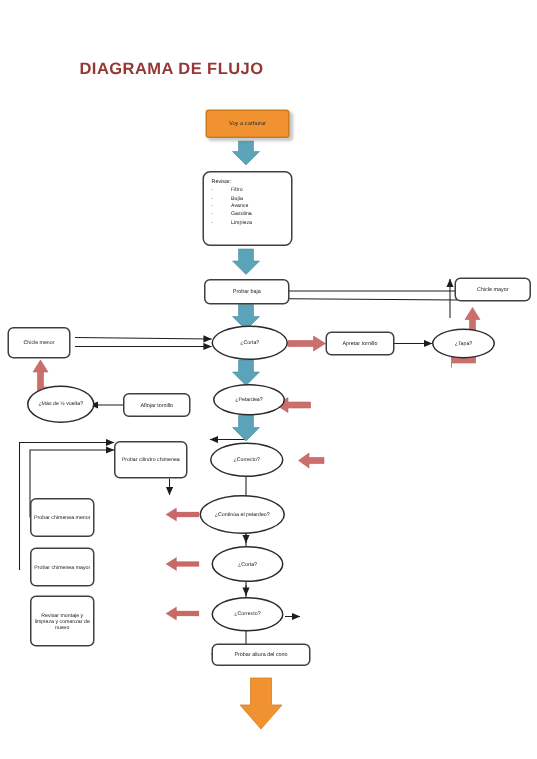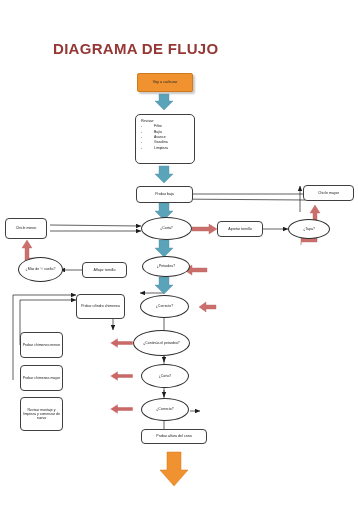--- a/index.html
+++ b/index.html
@@ -20,21 +20,21 @@
   #svg-layer {
     position: absolute;
     left: 0; top: 0;
     width: 358px;
     height: 506px;
   }
   .title {
     position: absolute;
     left: 53px;
     top: 40px;
-    font-size: 15px;
+    font-size: 11px;
     font-weight: bold;
     letter-spacing: 0.3px;
     color: #953735;
     white-space: nowrap;
   }
   
   .node {
     position: absolute;
     box-sizing: border-box;
     display: flex;

